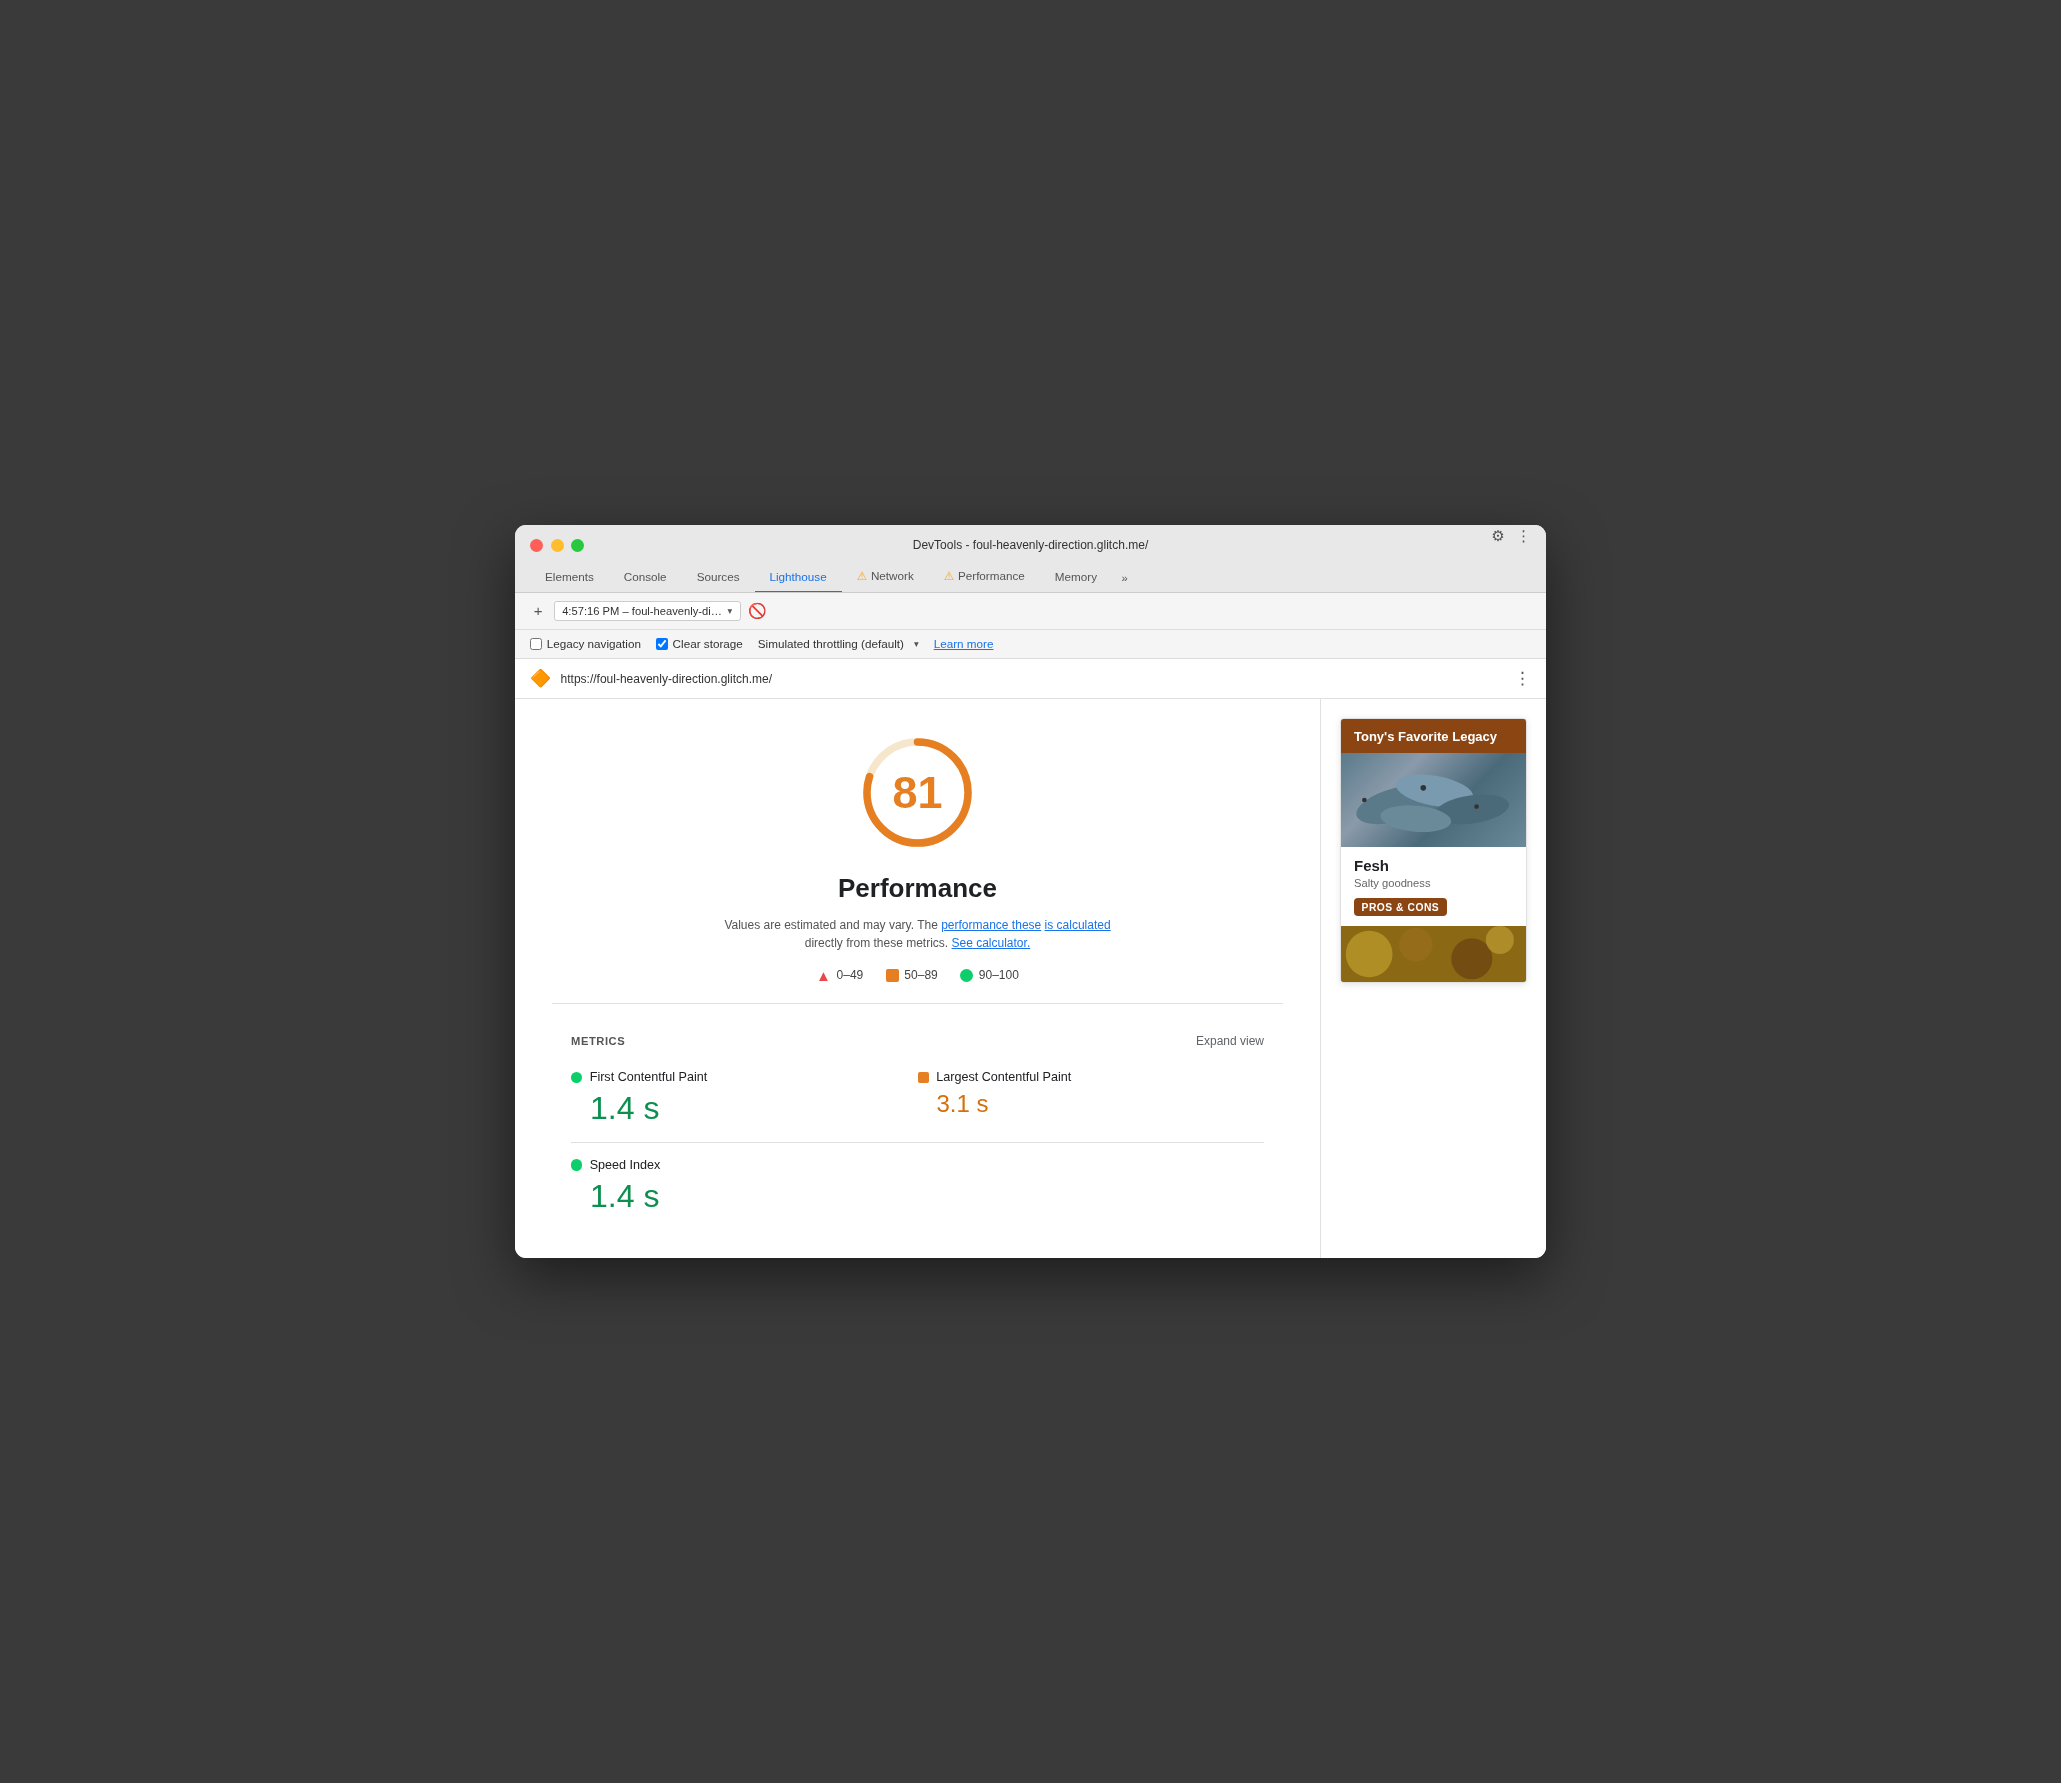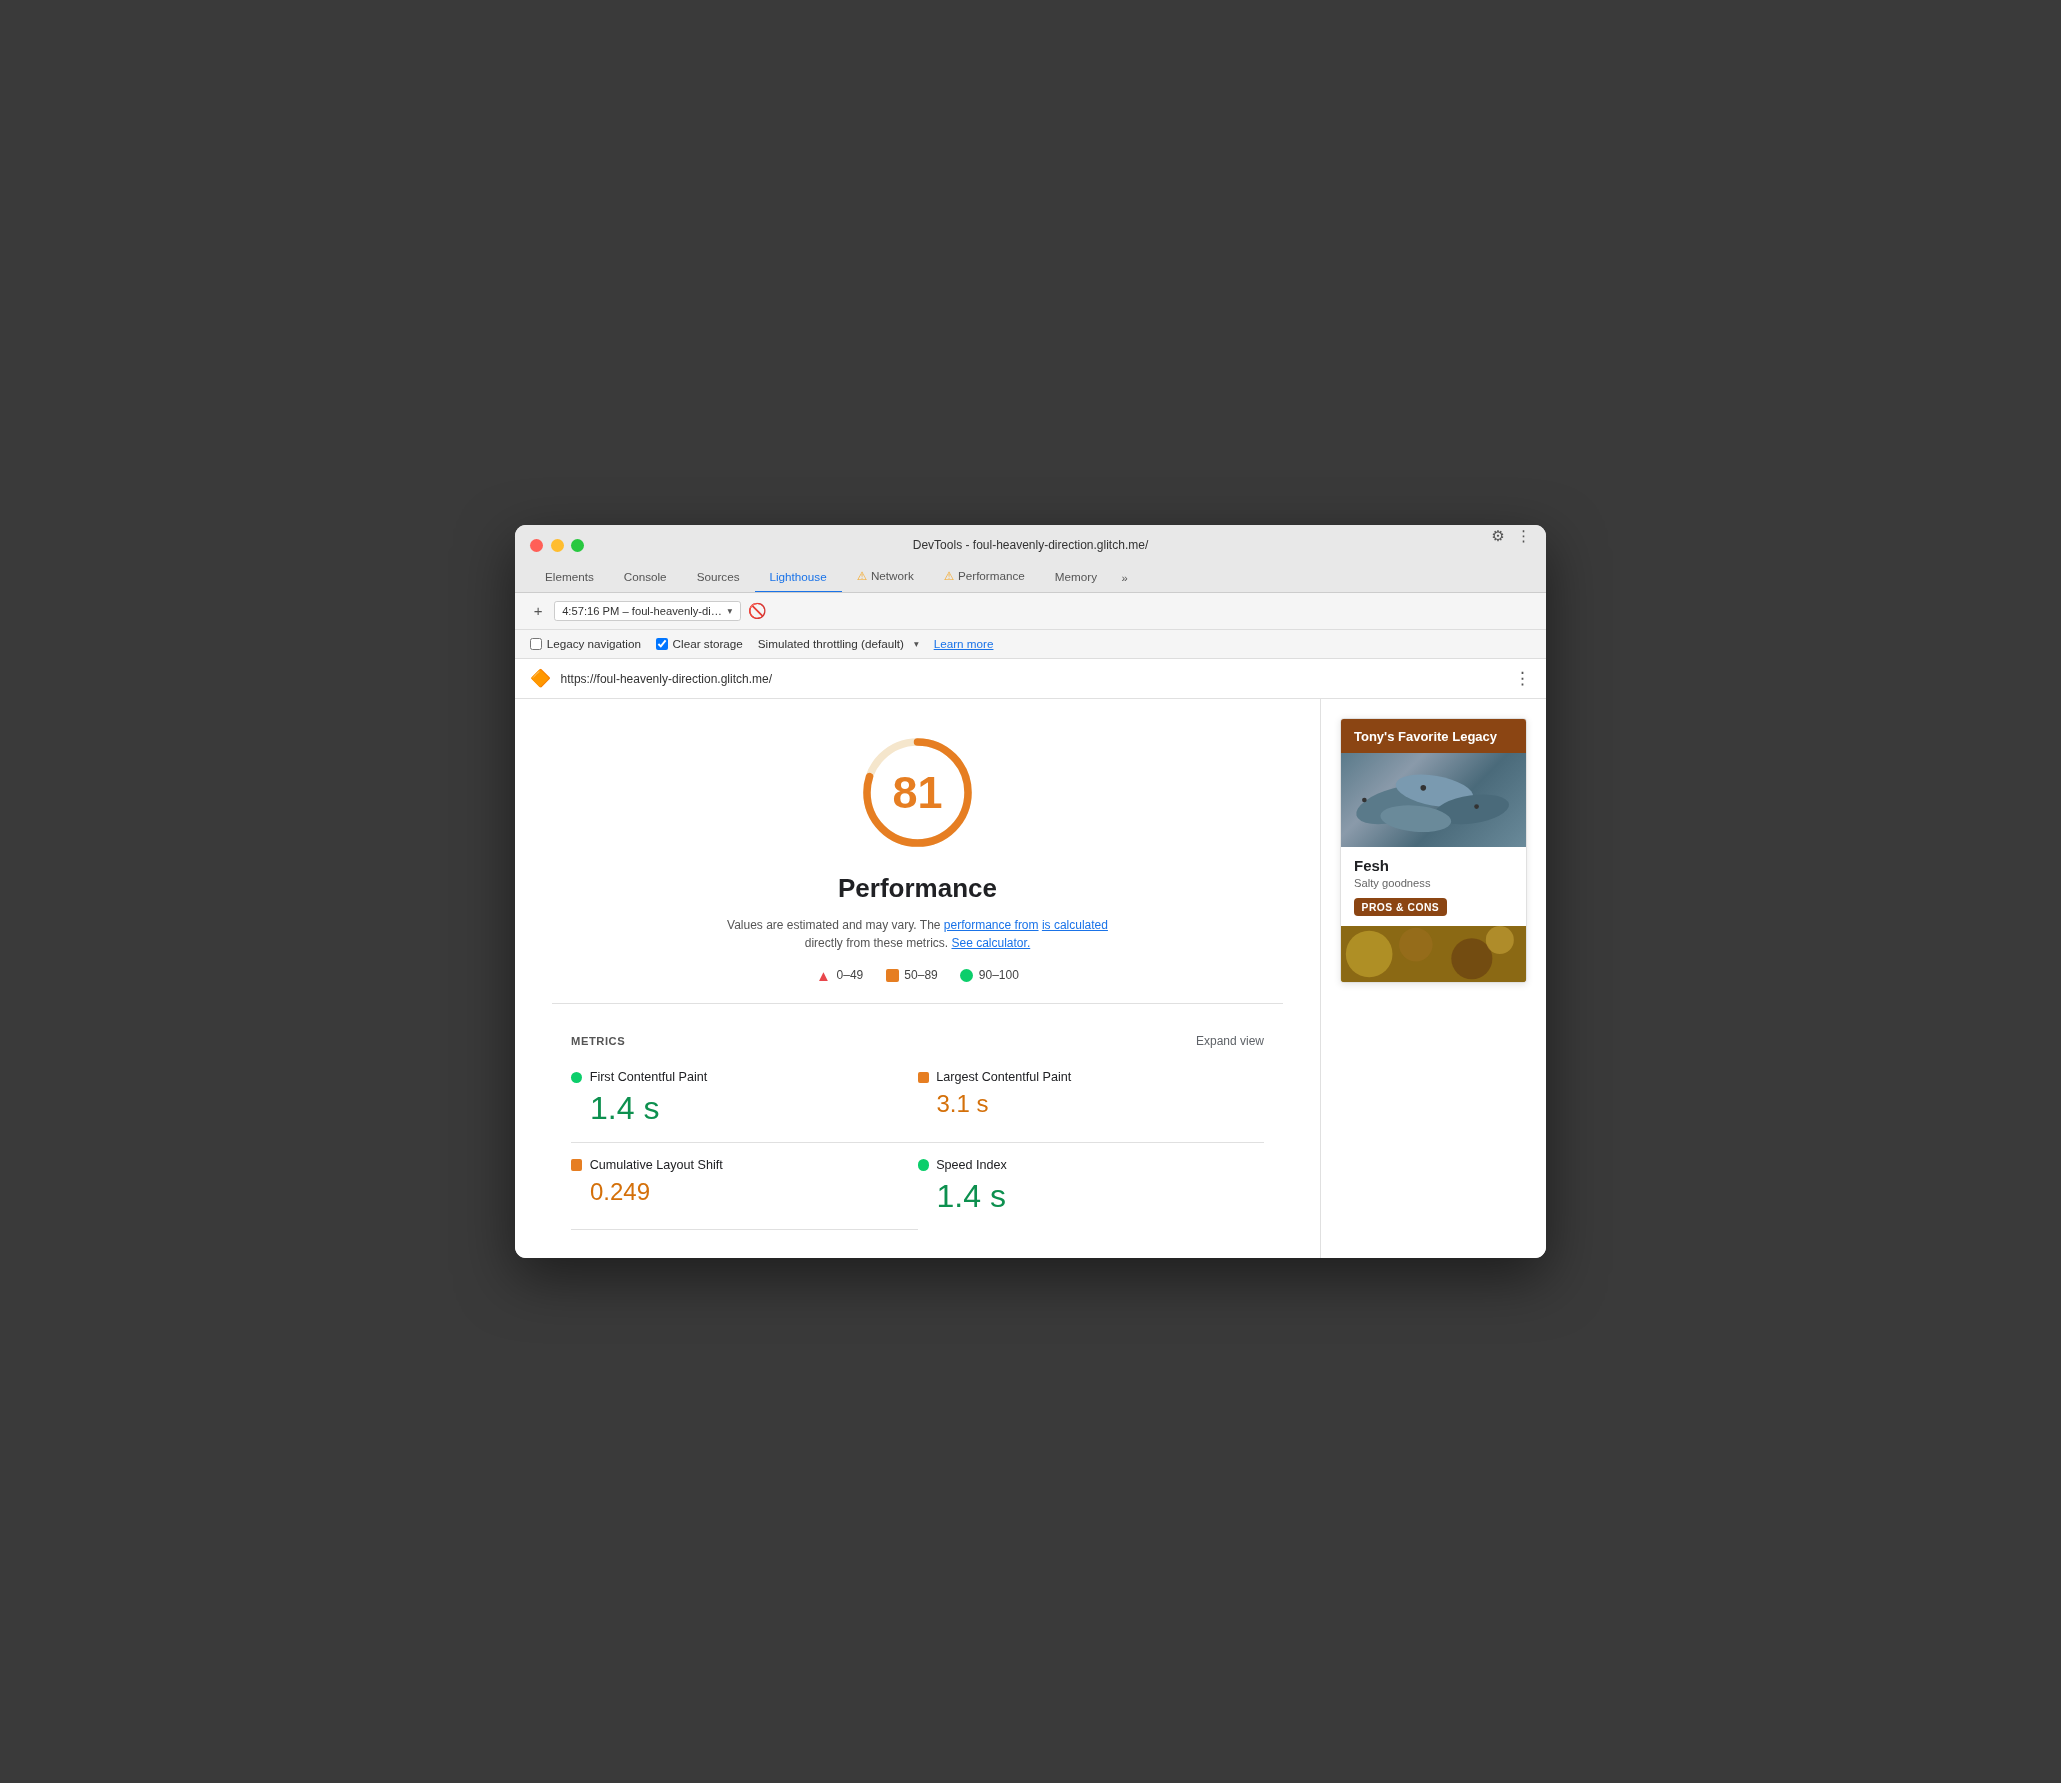--- a/index.html
+++ b/index.html
@@ -445,21 +445,21 @@
         <div class="score-ring-container">
           <svg width="131" height="131" viewBox="0 0 140 140">
             <circle cx="70" cy="70" r="54" fill="none" stroke="#f5e6cc" stroke-width="8"></circle>
             <circle cx="70" cy="70" r="54" fill="none" stroke="#e67e22" stroke-width="8" stroke-dasharray="339.29" stroke-dashoffset="67.86" stroke-linecap="round"></circle>
           </svg>
           <div class="score-number">81</div>
         </div>
         <div class="score-label">Performance</div>
         <div class="score-desc">
           <span>Values are estimated and may vary. The</span>
-          <a href="#">performance from</a>
+          <a href="#">performance these</a>
           <a href="#">is calculated</a>
           <span>directly from these metrics.</span>
           <a href="#">See calculator.</a>
         </div>
         <div class="score-legend">
           <div class="legend-item">
             <span class="legend-red">▲</span>
             <span>0–49</span>
           </div>
           <div class="legend-item">
@@ -492,27 +492,20 @@
 
           <div class="metric-item">
             <div class="metric-name-row">
               <div class="metric-square dot-orange"></div>
               <span class="metric-name">Largest Contentful Paint</span>
             </div>
             <div class="metric-value-orange">3.1 s</div>
           </div>
 
 
-          <div class="metric-item">
-            <div class="metric-name-row">
-              <div class="metric-square dot-orange"></div>
-              <span class="metric-name">Cumulative Layout Shift</span>
-            </div>
-            <div class="metric-value-orange">0.249</div>
-          </div>
 
           <div class="metric-item" style="border-bottom:none;">
             <div class="metric-name-row">
               <div class="metric-dot dot-green"></div>
               <span class="metric-name">Speed Index</span>
             </div>
             <div class="metric-value-green">1.4 s</div>
           </div>
         </div>
       </div>

